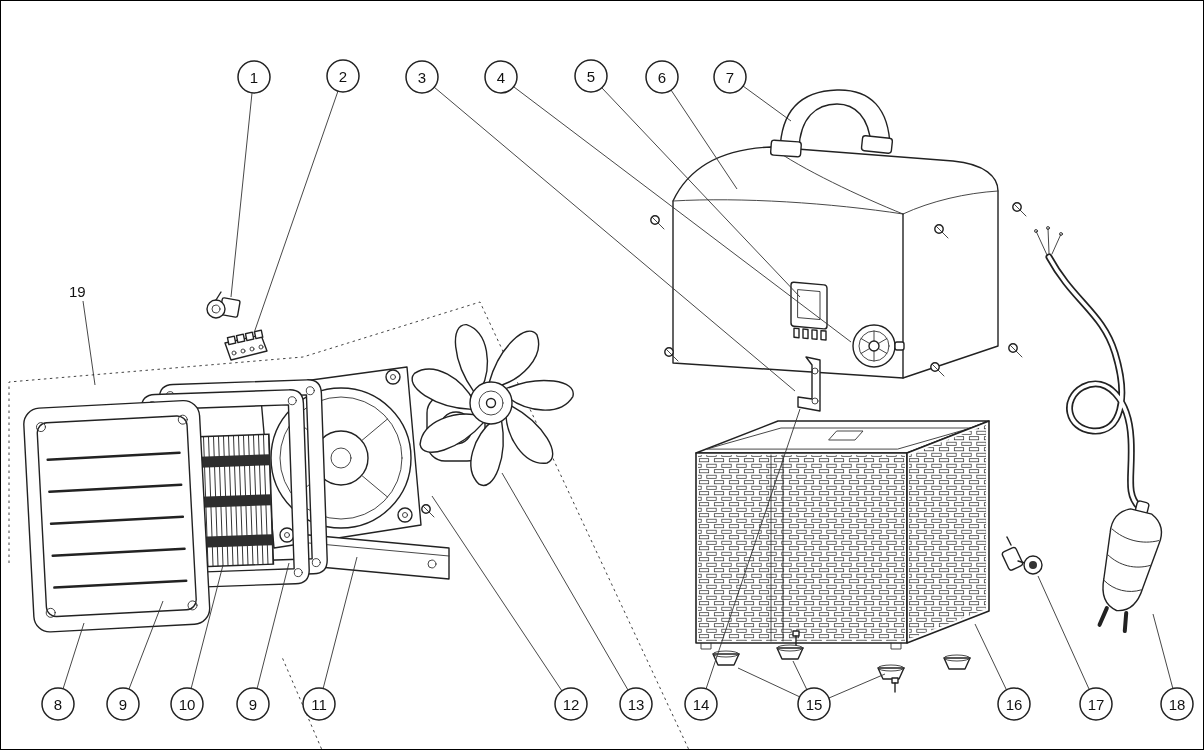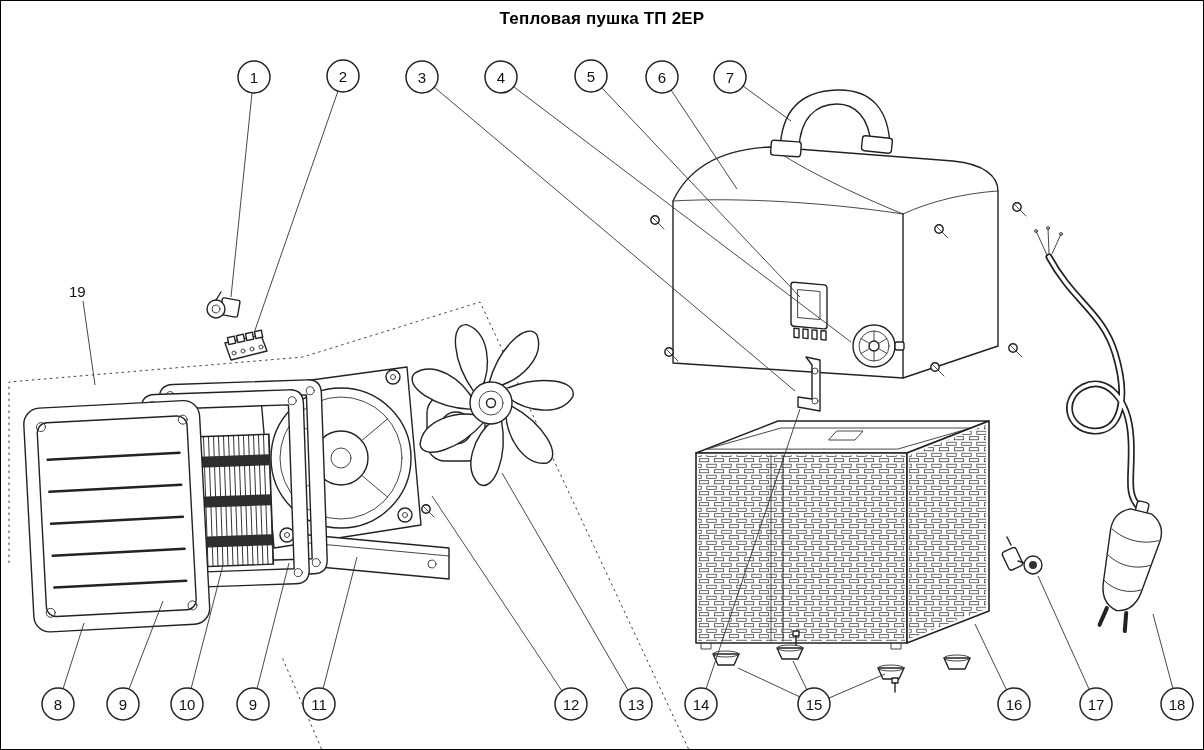--- a/index.html
+++ b/index.html
@@ -19,21 +19,20 @@
   .leader{fill:none;stroke:#333;stroke-width:0.9;}
   .callout-circle{fill:#fff;stroke:#222;stroke-width:1.5;}
   .callout-num{font:15px "Liberation Sans",sans-serif;text-anchor:middle;fill:#111;}
   .free-label{font:15px "Liberation Sans",sans-serif;fill:#111;}
 </style>
 </head>
 <body>
 
 <div class="stage">
 
-  <div class="title">Тепловая пушка ТП 2ЕР</div>
 
   <svg class="layer" viewBox="0 0 1204 750">
     <defs>
       <pattern id="bricks" width="15" height="11" patternUnits="userSpaceOnUse">
         <rect class="brick" x="0.8" y="1.2" width="9.4" height="3.1"></rect>
         <rect class="brick" x="8.3" y="6.7" width="9.4" height="3.1"></rect>
         <rect class="brick" x="-6.7" y="6.7" width="9.4" height="3.1"></rect>
       </pattern>
       <pattern id="fins" width="5" height="8" patternUnits="userSpaceOnUse">
         <line x1="2.5" y1="0" x2="2.5" y2="8" stroke="#333" stroke-width="1"></line>

